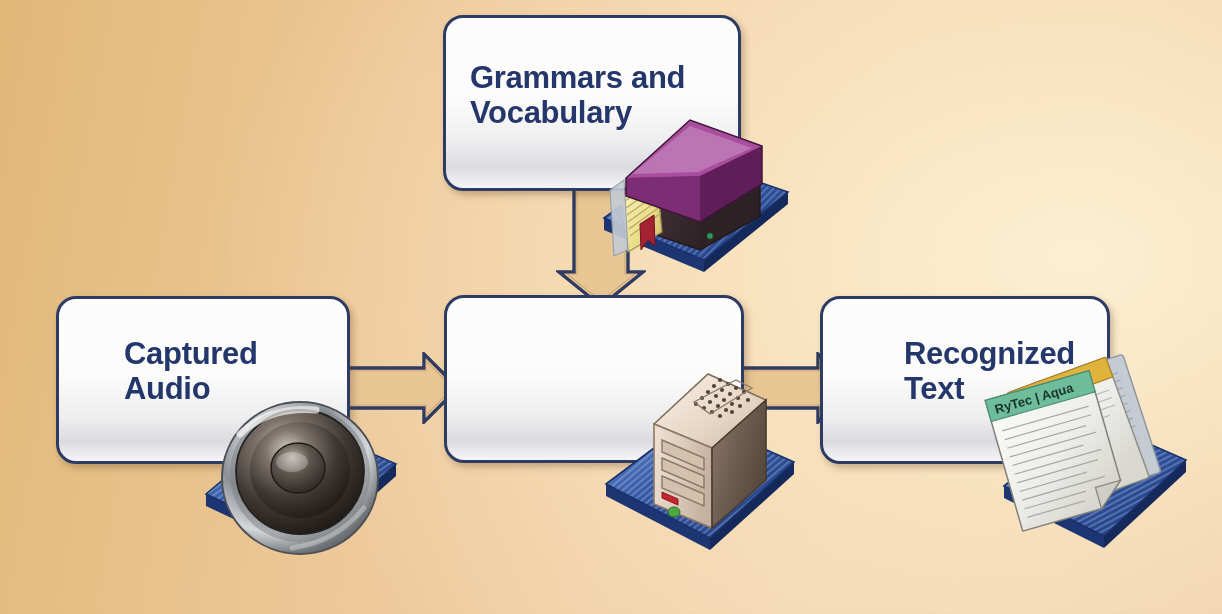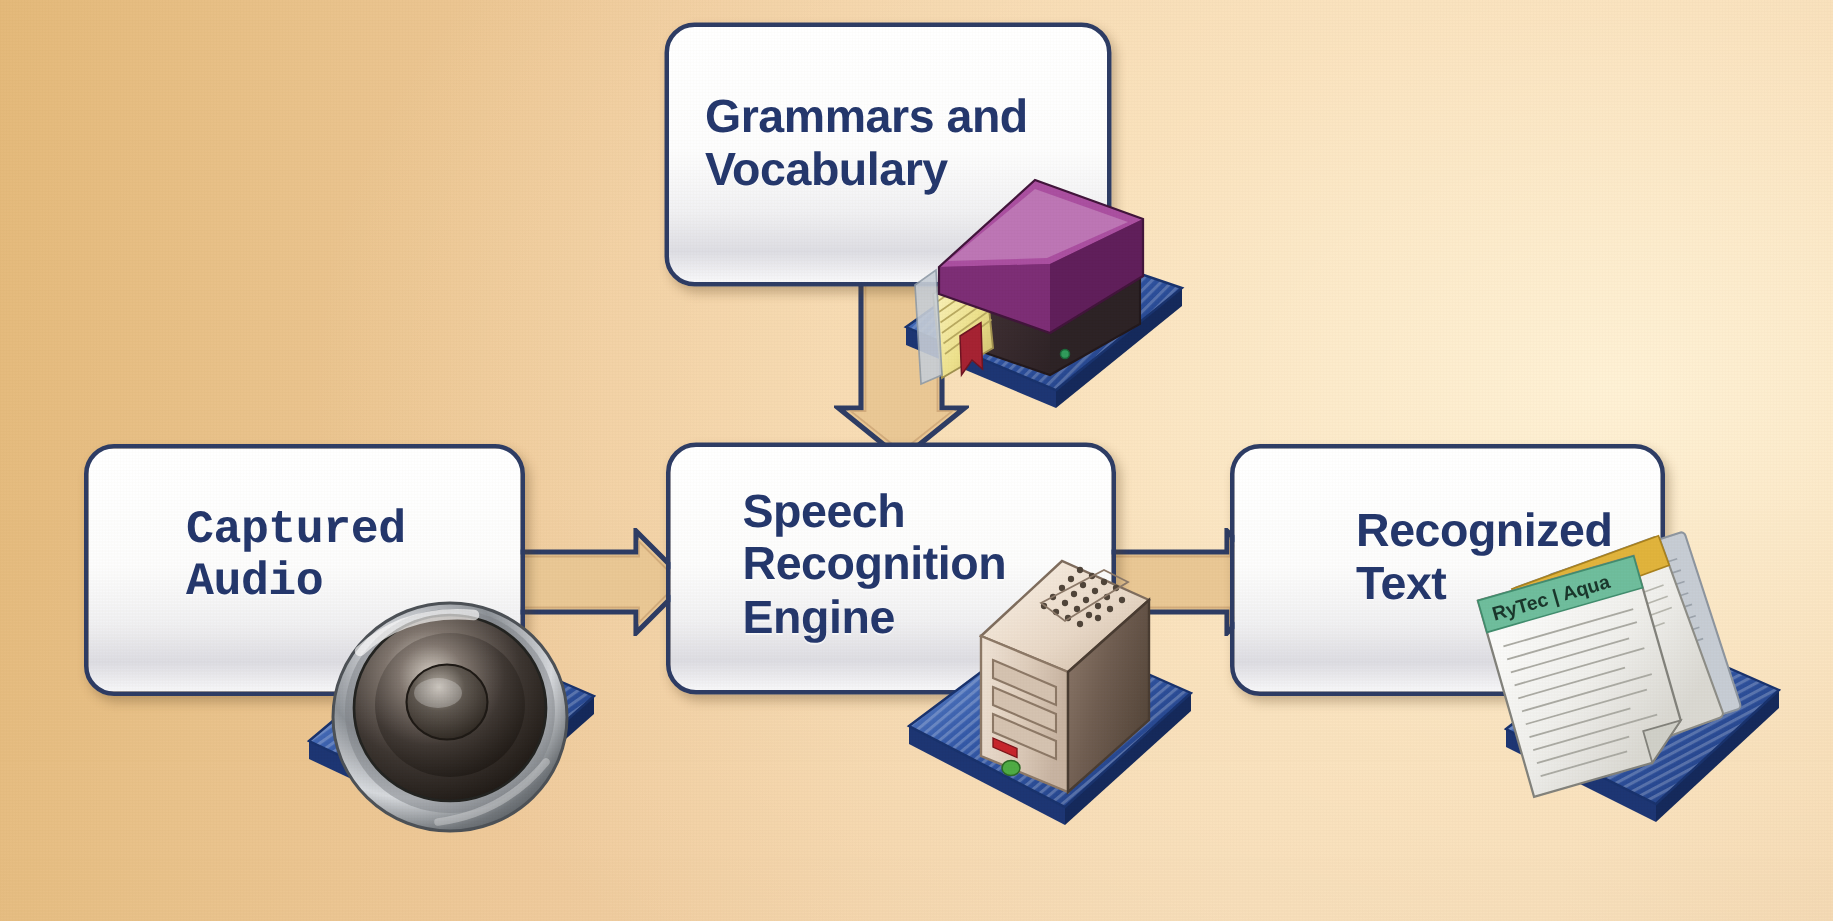--- a/index.html
+++ b/index.html
@@ -65,21 +65,21 @@
   .icon-wrap {
     position: absolute;
   }
   .icon-wrap svg { display: block; overflow: visible; }
 
   
   #box-grammars   { left: 443px; top: 15px;  width: 298px; height: 176px; }
   #label-grammars { left: 470px; top: 60px;  width: 250px; font-size: 31px; }
 
   #box-captured   { left: 56px;  top: 296px; width: 294px; height: 168px; }
-  #label-captured { left: 124px; top: 336px; width: 230px; font-size: 31px; font-family: Liberation Mono, monospace; }
+  #label-captured { left: 124px; top: 336px; width: 230px; font-size: 31px; }
 
   #box-engine     { left: 444px; top: 295px; width: 300px; height: 168px; }
   #label-engine   { left: 495px; top: 323px; width: 240px; font-size: 31px; }
 
   #box-recognized { left: 820px; top: 296px; width: 290px; height: 168px; }
   #label-recognized{left: 884px; top: 336px; width: 230px; font-size: 31px; margin-left: 20px; }
 
   #icon-book      { left: 592px; top: 100px; }
   #icon-speaker   { left: 196px; top: 372px; }
   #icon-tower     { left: 598px; top: 366px; }
@@ -113,23 +113,20 @@
 
   <div class="node-box" id="box-grammars"></div>
   <div class="node-label" id="label-grammars">Grammars and
 Vocabulary</div>
 
   <div class="node-box" id="box-captured"></div>
   <div class="node-label" id="label-captured">Captured
 Audio</div>
 
   <div class="node-box" id="box-engine"></div>
-  <div class="node-label" id="label-engine">Speech
-Recognition
-Engine</div>
 
   <div class="node-box" id="box-recognized"></div>
   <div class="node-label" id="label-recognized">Recognized
 Text</div>
 
   <div class="icon-wrap" id="icon-book">
     <svg width="210" height="200" viewBox="0 0 210 200">
       <defs>
         <linearGradient id="gBase" x1="0" y1="0" x2="1" y2="1">
           <stop offset="0%" stop-color="#5d86cf"></stop>

